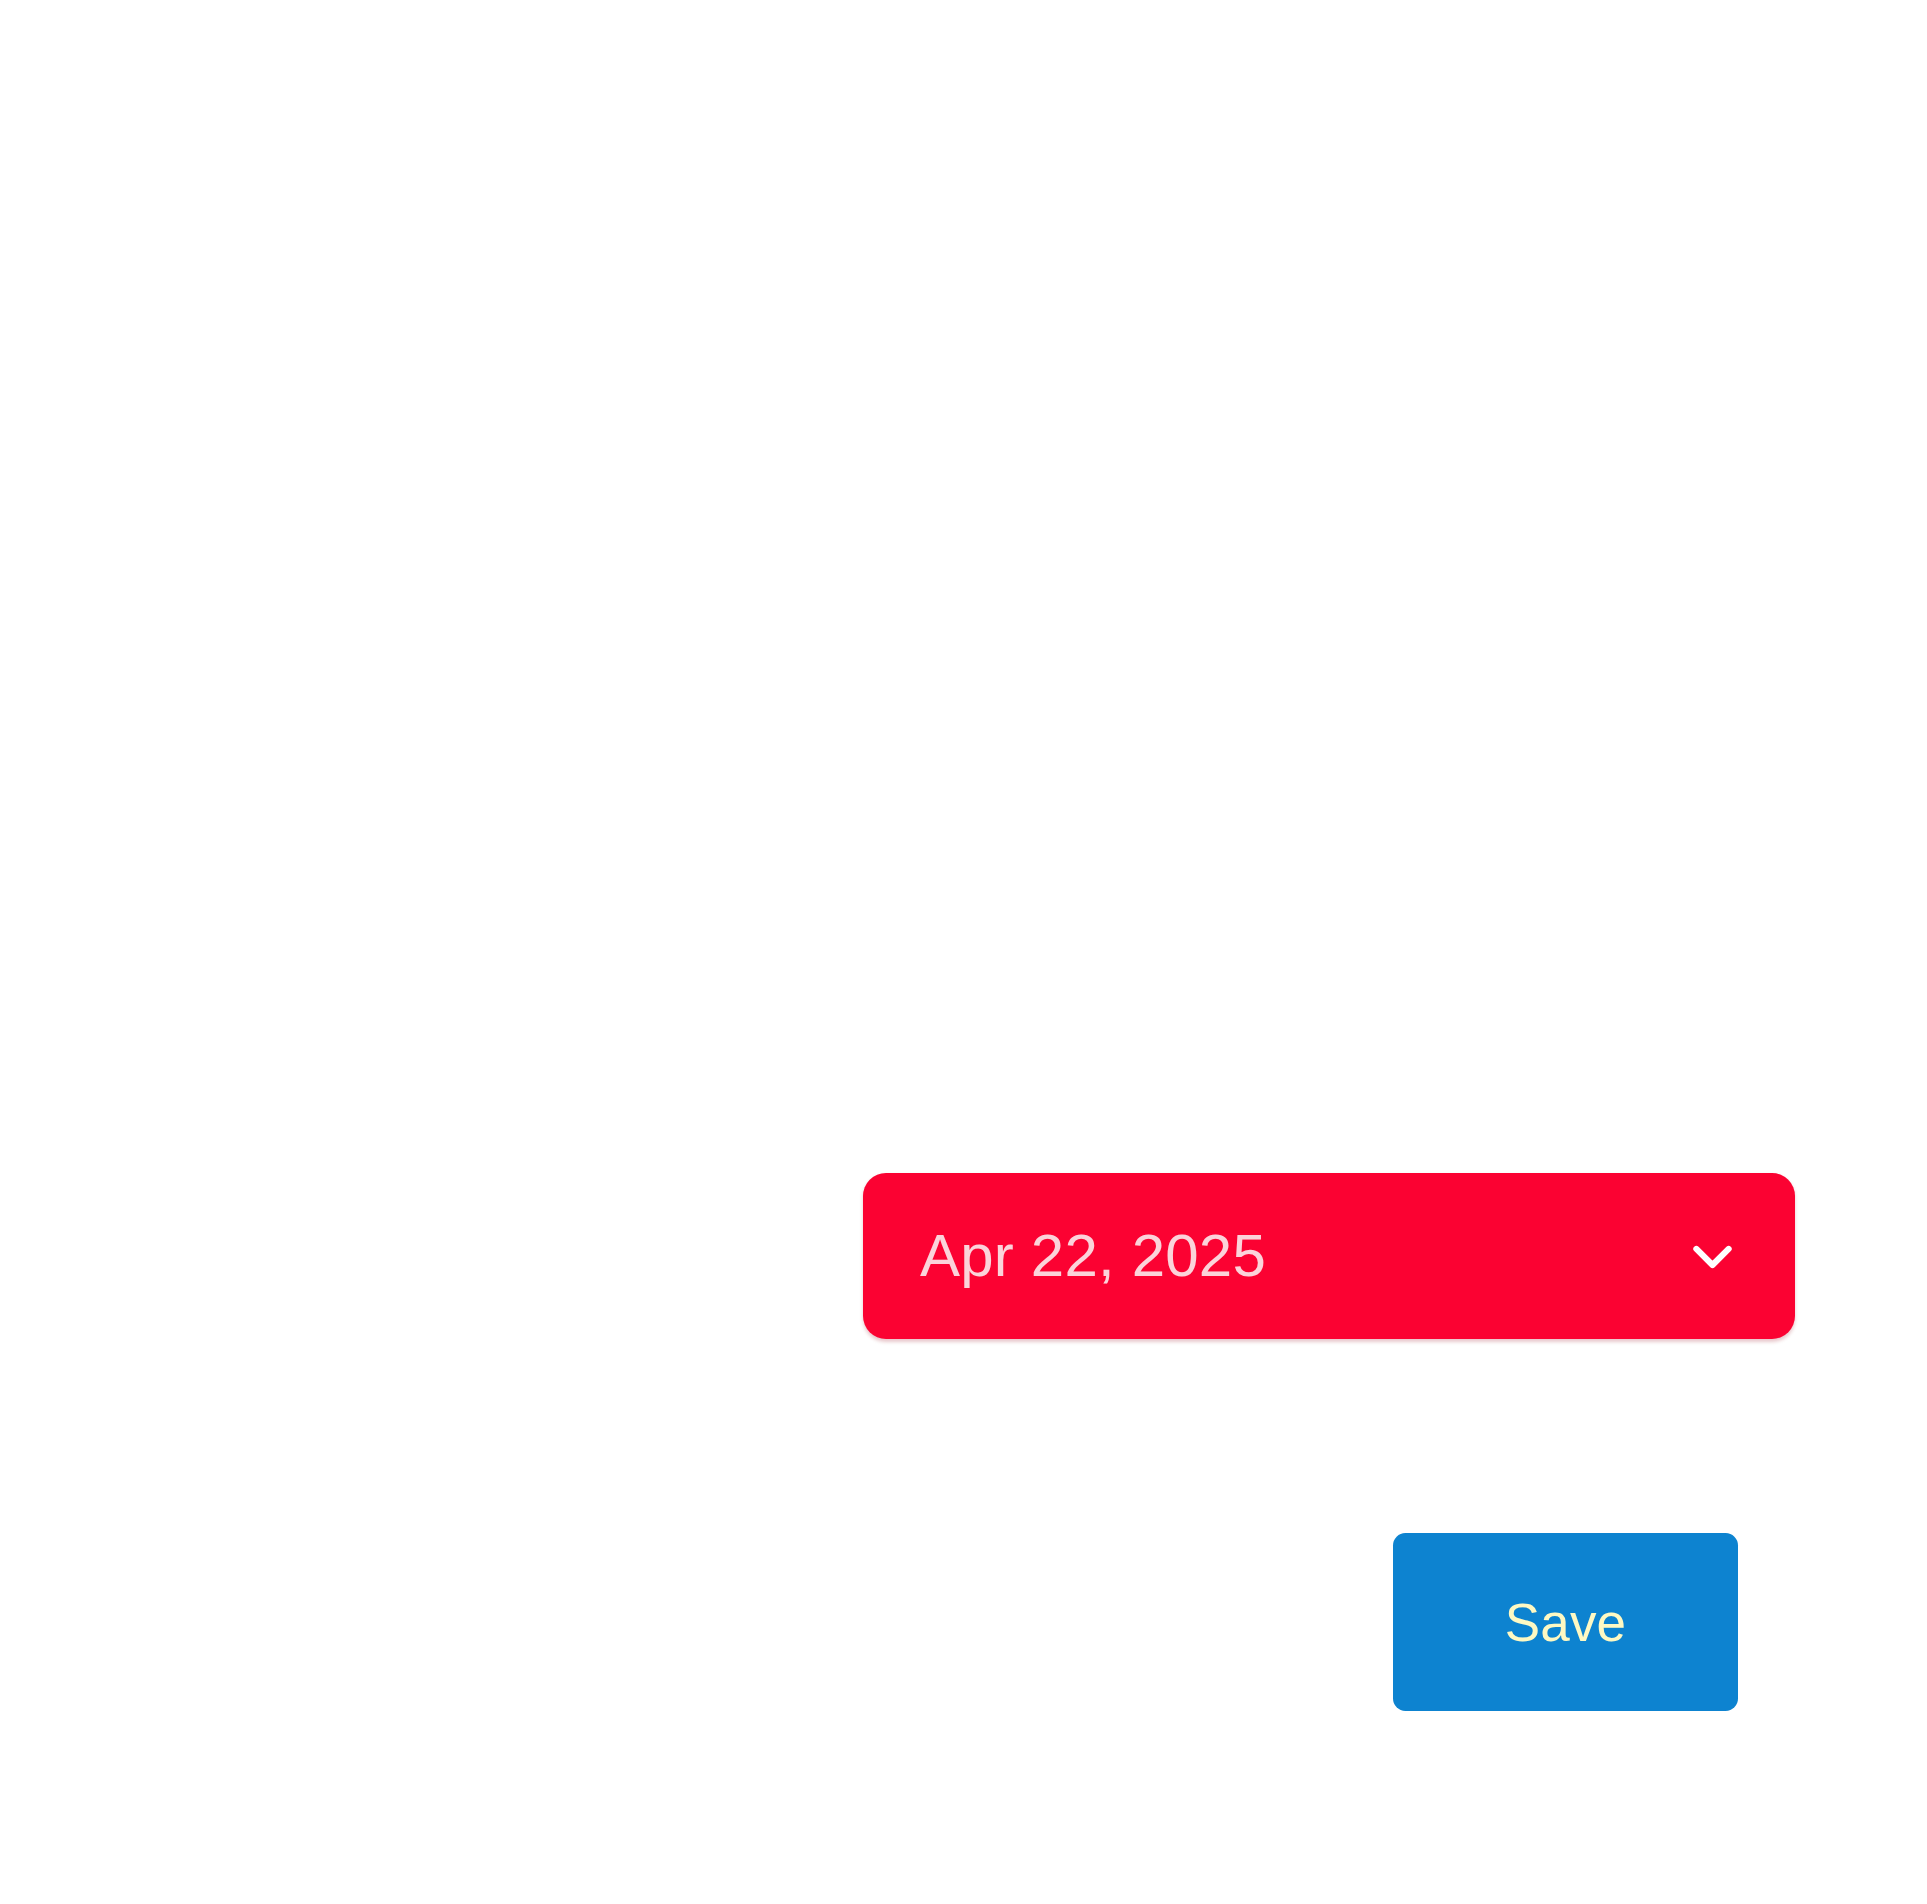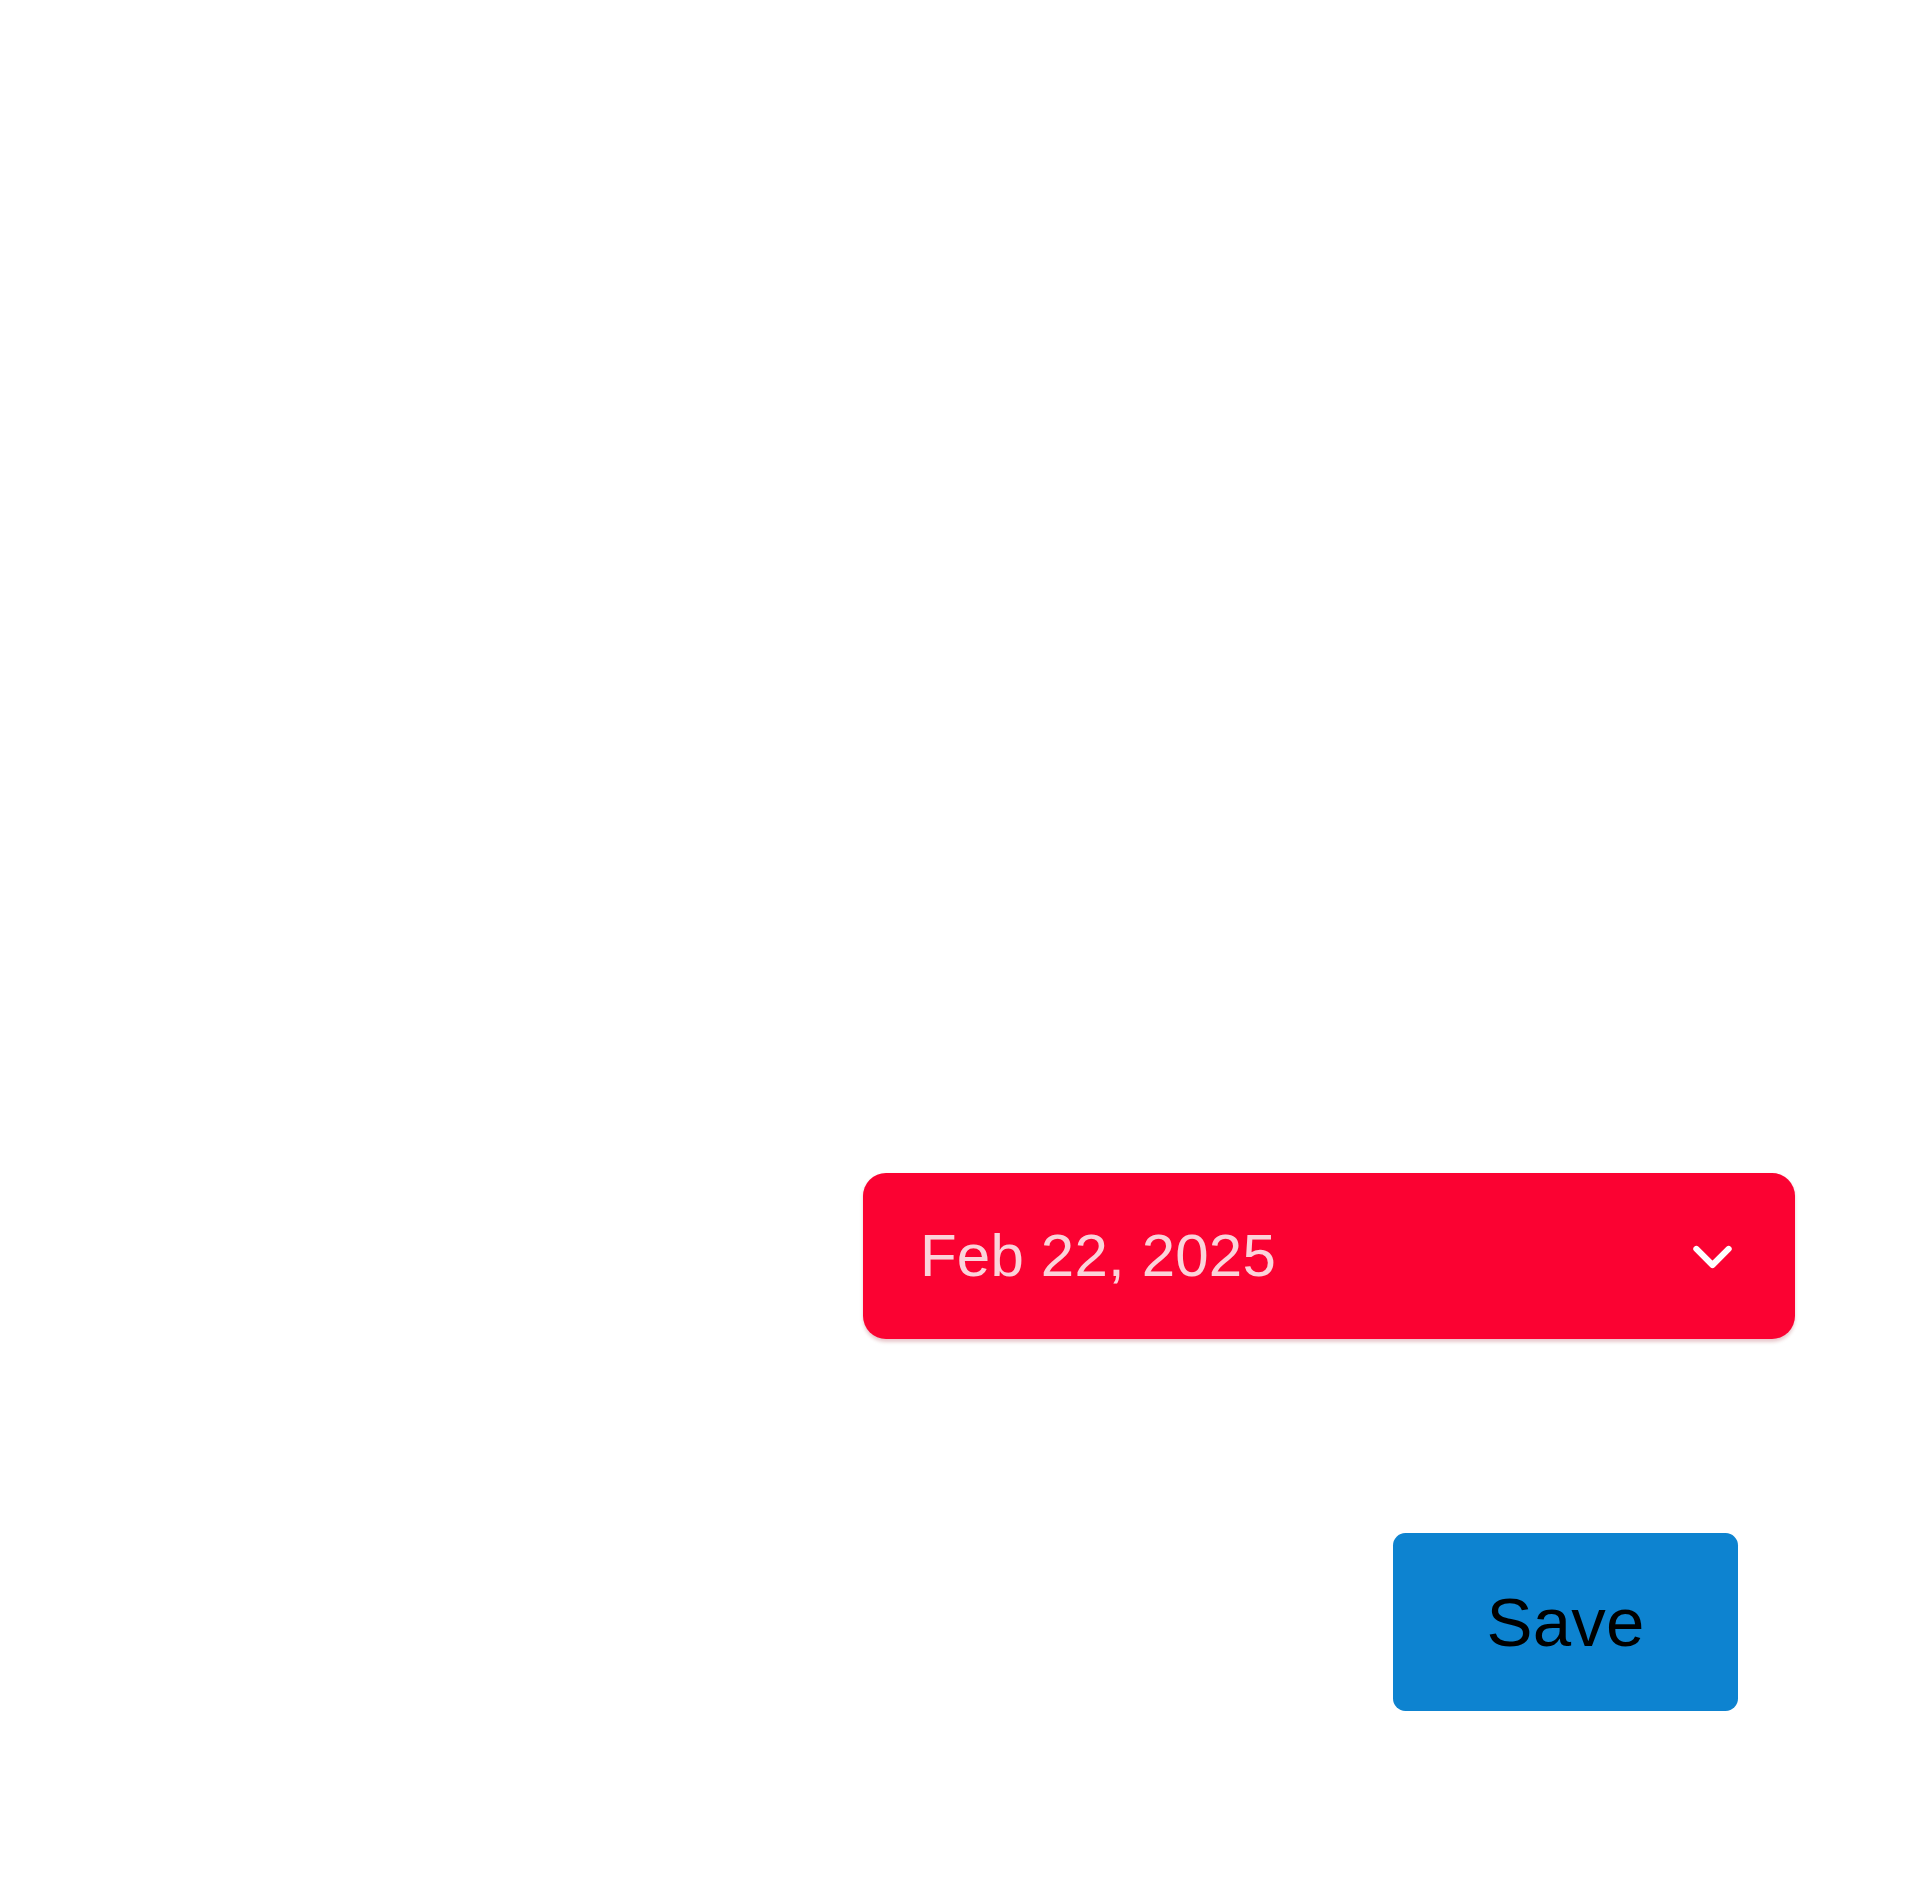--- a/index.html
+++ b/index.html
@@ -76,36 +76,36 @@
     display: flex;
     align-items: center;
     justify-content: center;
     cursor: pointer;
     padding: 0;
     -webkit-font-smoothing: antialiased;
   }
 
   #save-button-label {
     font-family: "Liberation Sans", sans-serif;
-    font-size: 69px;
+    font-size: 53px;
     font-weight: 400;
     line-height: 1;
-    color: #000000;
+    color: #fef9c3;
     letter-spacing: 0.2px;
     white-space: nowrap;
     user-select: none;
   }
 </style>
 </head>
 <body>
 
 <div id="page-surface">
 
   <button id="date-dropdown">
-    <span id="date-dropdown-value">Feb 22, 2025</span>
+    <span id="date-dropdown-value">Apr 22, 2025</span>
     <span id="date-dropdown-chevron">
       <svg viewBox="0 0 58 58" width="55" height="55" aria-hidden="true" focusable="false">
         <path d="M12 21 L29 38 L46 21" fill="none" stroke="#ffffff" stroke-width="6.5" stroke-linecap="round" stroke-linejoin="round"></path>
       </svg>
     </span>
   </button>
 
   <button id="save-button">
     <span id="save-button-label">Save</span>
   </button>

